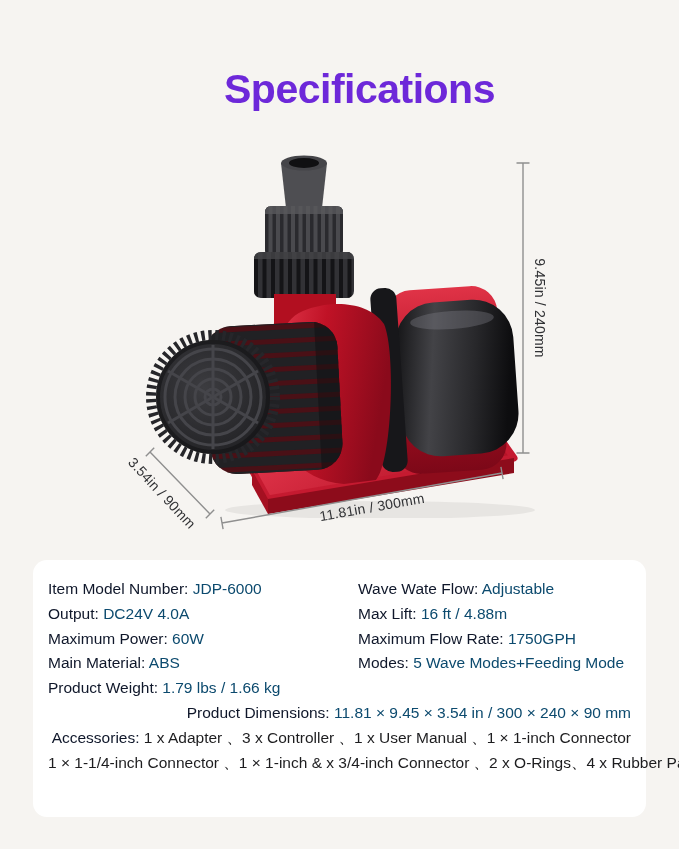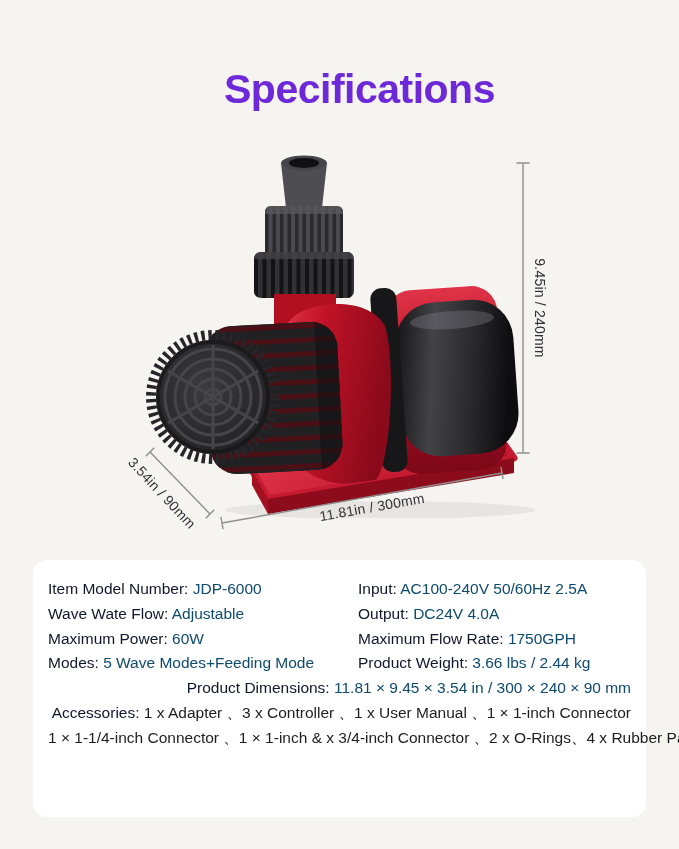--- a/index.html
+++ b/index.html
@@ -141,30 +141,31 @@
   </svg>
 
   <div class="dim-label" style="left:540px;top:308px;--r:90deg">9.45in / 240mm</div>
   <div class="dim-label" style="left:162px;top:493px;--r:47deg">3.54in / 90mm</div>
   <div class="dim-label" style="left:372px;top:507px;--r:-10deg">11.81in / 300mm</div>
 
   <div class="spec-card">
 
     <p class="cell"><span class="lbl">Item Model Number: </span><span class="val">JDP-6000</span></p>
 
-    <p class="cell"><span class="lbl">Input: </span><span class="val">AC100-240V 50/60Hz 2.5A</span></p>
     <p class="cell"><span class="lbl">Wave Wate Flow: </span><span class="val">Adjustable</span></p>
 
     <p class="cell"><span class="lbl">Output: </span><span class="val">DC24V 4.0A</span></p>
+    <p class="cell"><span class="lbl">Max Lift: </span><span class="val">16 ft / 4.88m</span></p>
 
     <p class="cell"><span class="lbl">Maximum Power: </span><span class="val">60W</span></p>
 
     <p class="cell"><span class="lbl">Maximum Flow Rate: </span><span class="val">1750GPH</span></p>
+    <p class="cell"><span class="lbl">Main Material: </span><span class="val">ABS</span></p>
 
     <p class="cell"><span class="lbl">Modes: </span><span class="val">5 Wave Modes+Feeding Mode</span></p>
-    <p class="cell"><span class="lbl">Product Weight: </span><span class="val">3.66 lbs / 2.44 kg</span></p>
+    <p class="cell"><span class="lbl">Product Weight: </span><span class="val">1.79 lbs / 1.66 kg</span></p>
 
     <p class="cell full"><span class="lbl">Product Dimensions: </span><span class="val">11.81 × 9.45 × 3.54 in / 300 × 240 × 90 mm</span></p>
     <p class="cell full"><span class="lbl">Accessories: </span><span class="val-dark">1 x Adapter 、3 x Controller 、1 x User Manual 、1 × 1-inch Connector</span></p>
     <p class="cell full"><span class="val-dark">1 × 1-1/4-inch Connector 、1 × 1-inch &amp; x 3/4-inch Connector 、2 x O-Rings、4 x Rubber Pads</span></p>
 
   </div>
 </div>
 
 </body></html>

